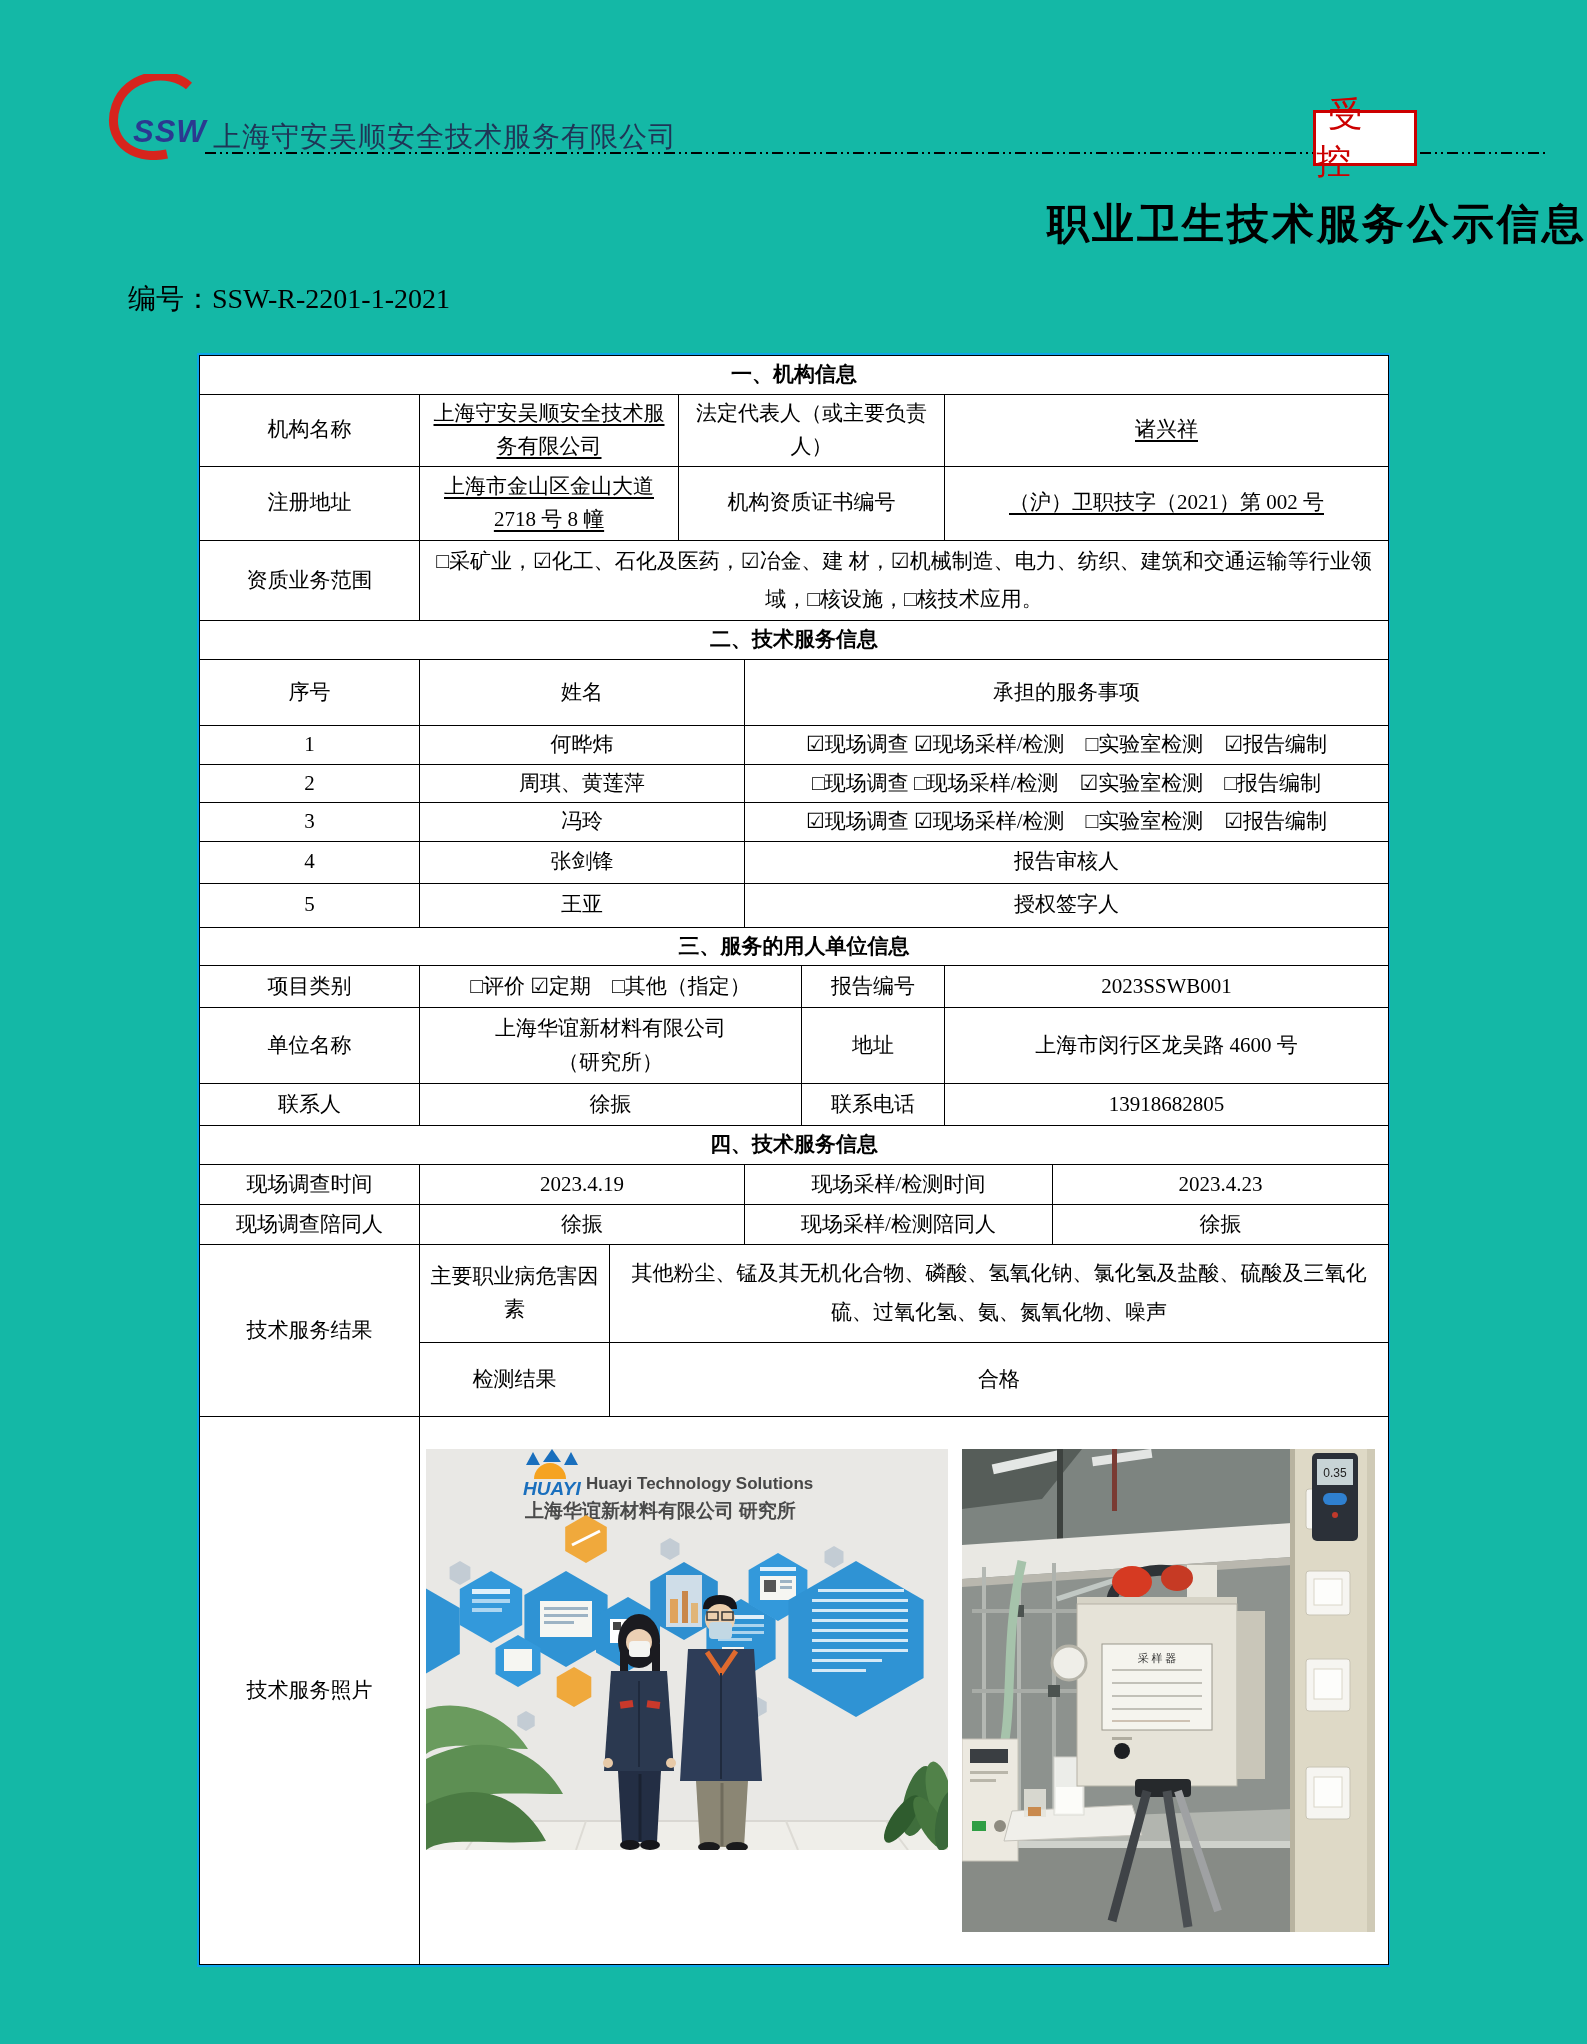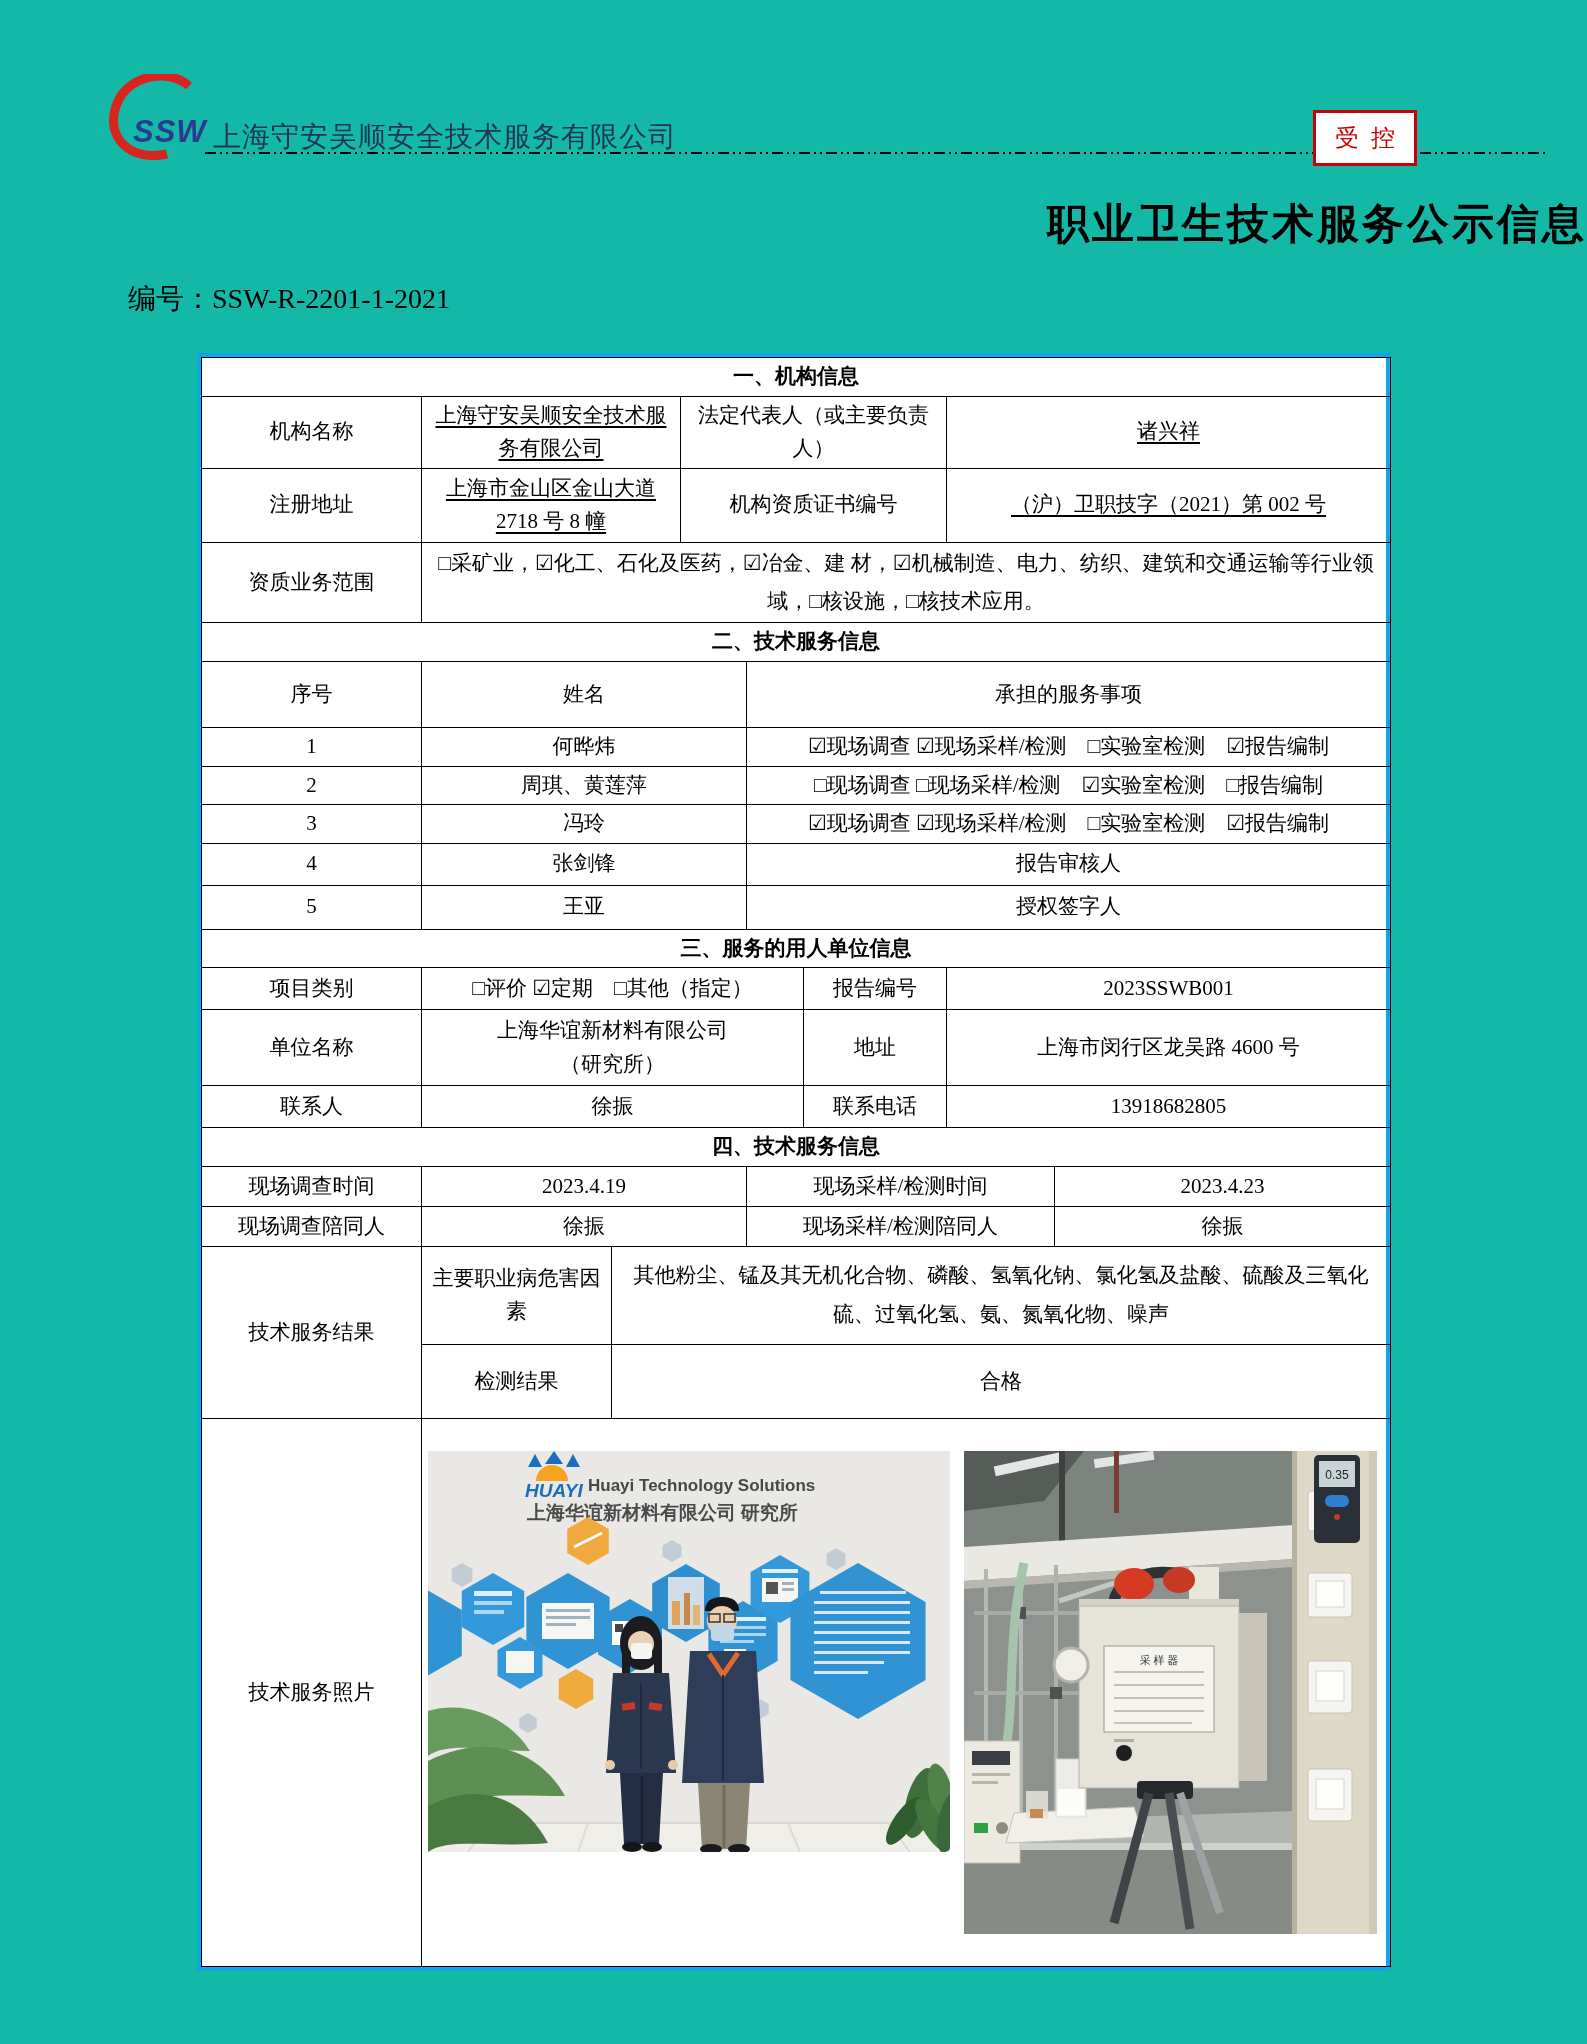--- a/index.html
+++ b/index.html
@@ -24,32 +24,32 @@
     font-size:28px;color:#1f3556;margin-bottom:4px;letter-spacing:1px;white-space:nowrap;
   }
   .rule-dashdot{
     position:absolute;left:205px;top:152px;width:1343px;height:2px;
     background:repeating-linear-gradient(90deg,#000 0 11px,transparent 11px 15px,#000 15px 17px,transparent 17px 21px,#000 21px 23px,transparent 23px 27px);
   }
   .stamp{
     position:absolute;left:1313px;top:110px;width:98px;height:50px;
     border:3px solid #cc0000;background:#fff;color:#cc0000;
     display:flex;align-items:center;justify-content:center;
-    font-size:24px;letter-spacing:12px;text-indent:12px;
+    font-size:35px;letter-spacing:12px;text-indent:12px;
   }
   
   .title{
     position:absolute;top:196px;left:0;width:100%;
     text-align:right;font-size:42px;font-weight:700;letter-spacing:3px;
   }
   .doc-no{position:absolute;top:280px;left:128px;font-size:28px;}
   
   .doc-table{
     position:absolute;top:353px;left:197px;width:1193px;
-    border:4px solid #0ea5e9;box-sizing:border-box;background:#fff;
+    border:2px solid #0ea5e9;box-sizing:border-box;background:#fff;
   }
   table.t{border-collapse:collapse;table-layout:fixed;width:1189px;margin:0;}
   table.t + table.t{margin-top:-1px;}
   table.t td{
     border:1px solid #000;font-size:21px;line-height:1.6;
     text-align:center;vertical-align:middle;padding:2px 6px;box-sizing:border-box;
     overflow:hidden;
   }
   td.sec{
     text-align:left;font-weight:700;font-size:23px;padding:3px 6px 3px 12px;height:34px;

